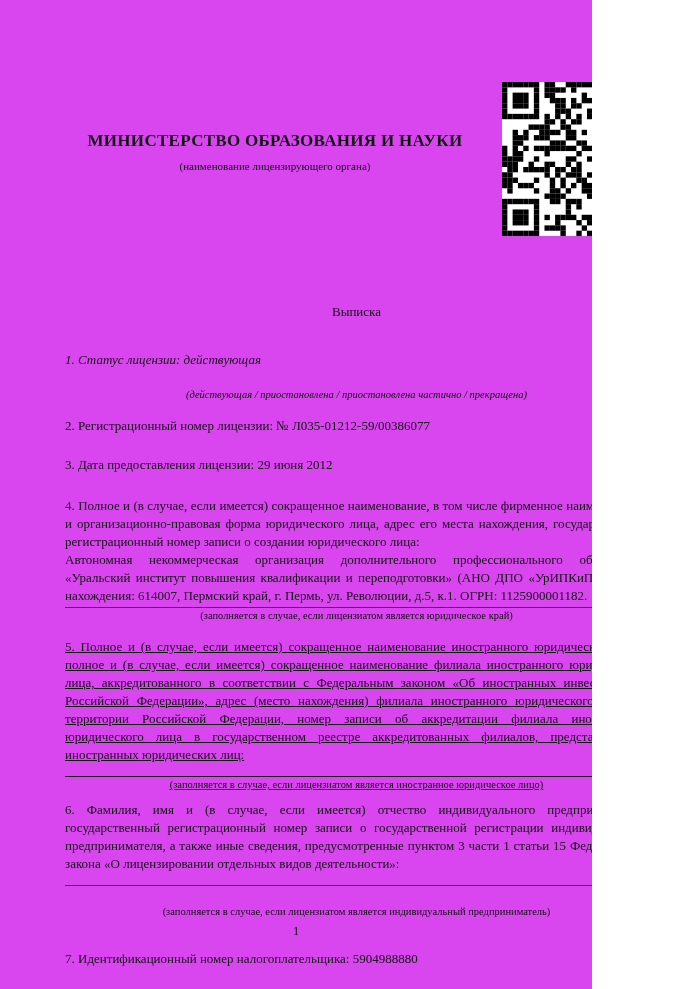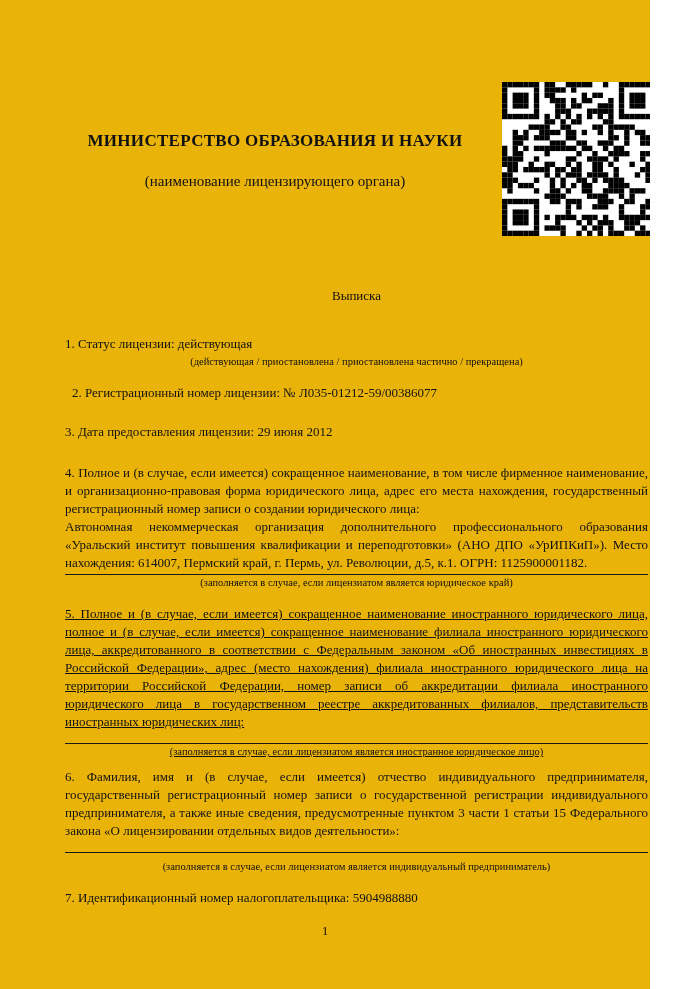--- a/index.html
+++ b/index.html
@@ -1,48 +1,48 @@
 <!DOCTYPE html>
 <html><head>
 <meta charset="utf-8">
 <style>
   html,body{margin:0;padding:0;background:#ffffff;}
   .page{
     position:relative;
-    width:650px;height:989px;
-    background:#eab308;
+    width:592px;height:989px;
+    background:#d946ef;
     font-family:"Liberation Serif", serif;
     color:#121212;
     overflow:hidden;
   }
   
   .ministry{position:absolute;left:58px;top:128px;width:434px;text-align:center;}
   .ministry-line{font-weight:bold;font-size:17px;line-height:26px;letter-spacing:.3px;}
-  .ministry-caption{font-size:15px;line-height:13px;margin-top:21px;}
+  .ministry-caption{font-size:11px;line-height:13px;margin-top:6px;}
   .qr{position:absolute;left:502px;top:82px;width:154px;height:154px;}
   .qr svg{display:block;width:154px;height:154px;}
   
-  .content{position:absolute;left:65px;top:287px;width:583px;font-size:13px;line-height:18px;}
+  .content{position:absolute;left:65px;top:303px;width:583px;font-size:13px;line-height:18px;}
   .doc-title{text-align:center;}
   .para{text-align:justify;}
-  .caption{font-size:10.5px;line-height:12px;text-align:center;margin-top:3px;}
+  .caption{font-size:10.5px;line-height:12px;text-align:center;margin-top:20px;}
   .rule{border-top:1.8px solid #1a1a1a;height:0;width:100%;}
-  .sec-status{margin-top:30px;}
-  .sec-reg{margin-top:16px;margin-left:7px;}
+  .sec-status{margin-top:30px;font-style:italic;}
+  .sec-reg{margin-top:16px;}
   .sec-date{margin-top:21px;}
   .sec-legal{margin-top:23px;}
   .sec-legal .rule{margin-top:2px;}
   .sec-legal .caption{margin-top:2px;}
   .sec-foreign{margin-top:16px;text-decoration:underline;}
   .sec-foreign .rule{margin-top:12px;}
   .sec-foreign .caption{margin-top:2px;}
   .sec-ip{margin-top:10px;}
   .sec-ip .rule{margin-top:12px;}
-  .sec-ip .caption{margin-top:8px;}
-  .sec-inn{margin-top:16px;}
+  .sec-ip .caption{margin-top:20px;}
+  .sec-inn{margin-top:32px;}
   .page-number{position:absolute;left:0;right:0;top:924px;text-align:center;font-size:12.5px;}
 </style>
 </head>
 <body>
 
 <div class="page">
 
   <div class="ministry">
     <div class="ministry-line">МИНИСТЕРСТВО ОБРАЗОВАНИЯ И НАУКИ</div>
     <div class="ministry-caption">(наименование лицензирующего органа)</div>

